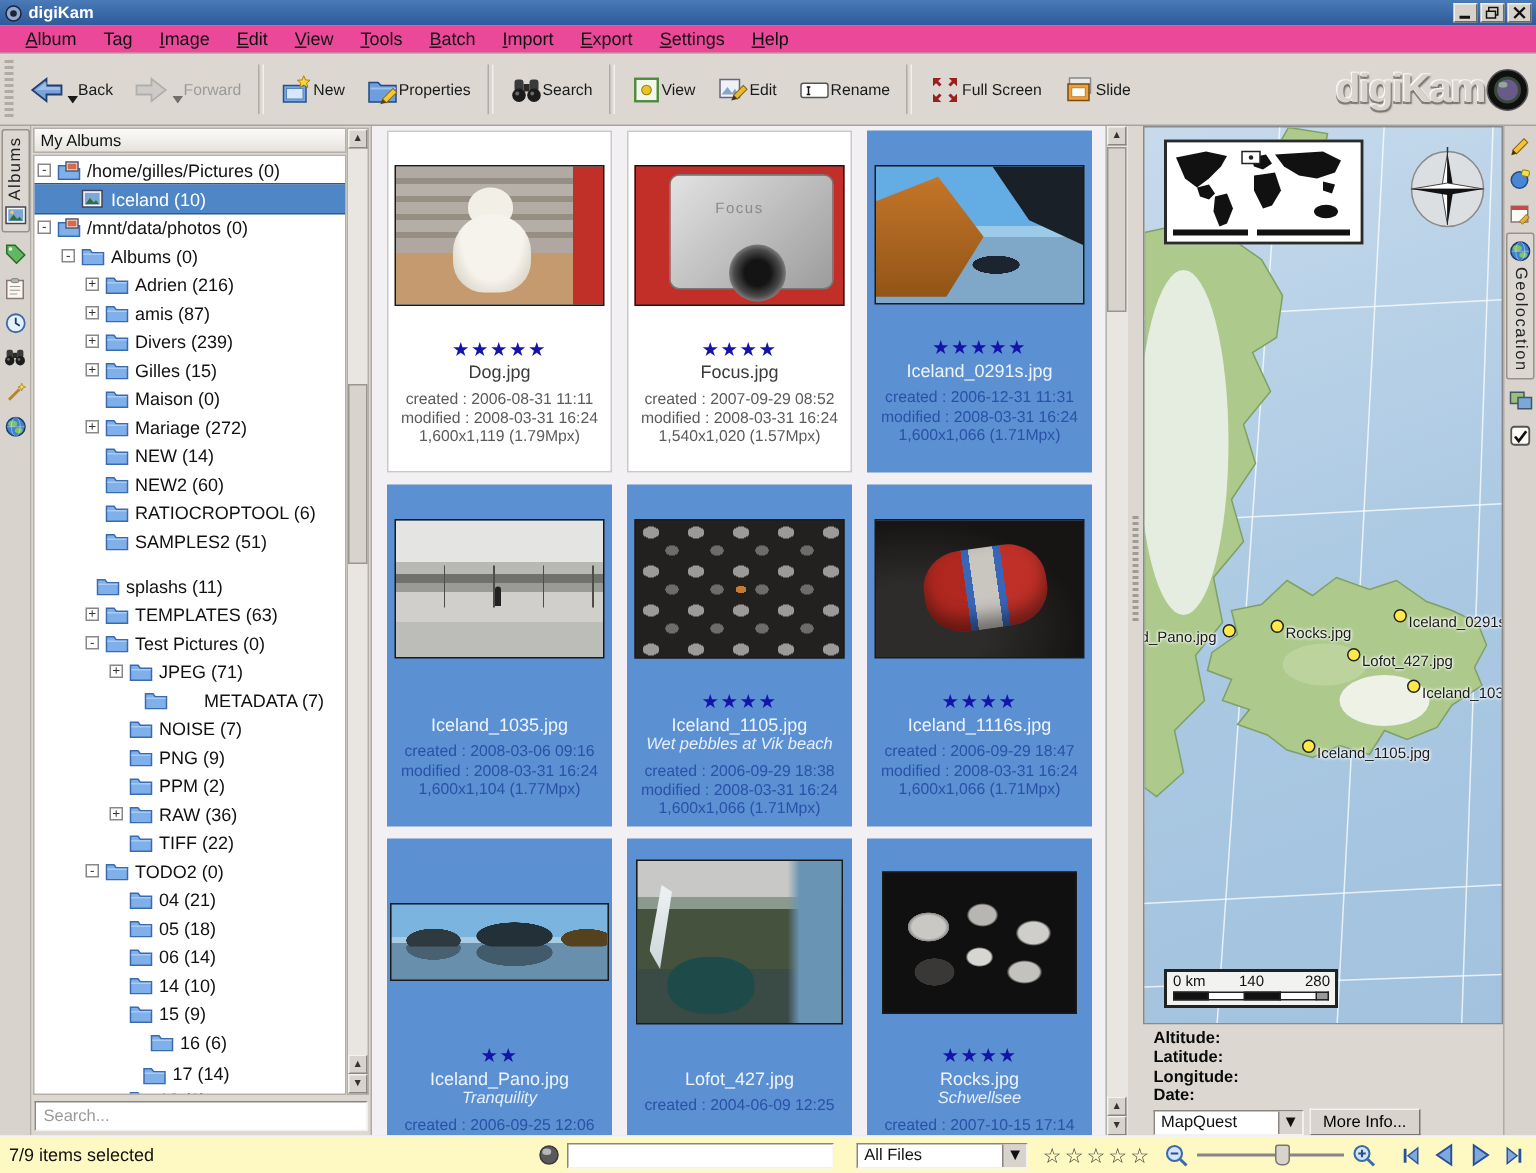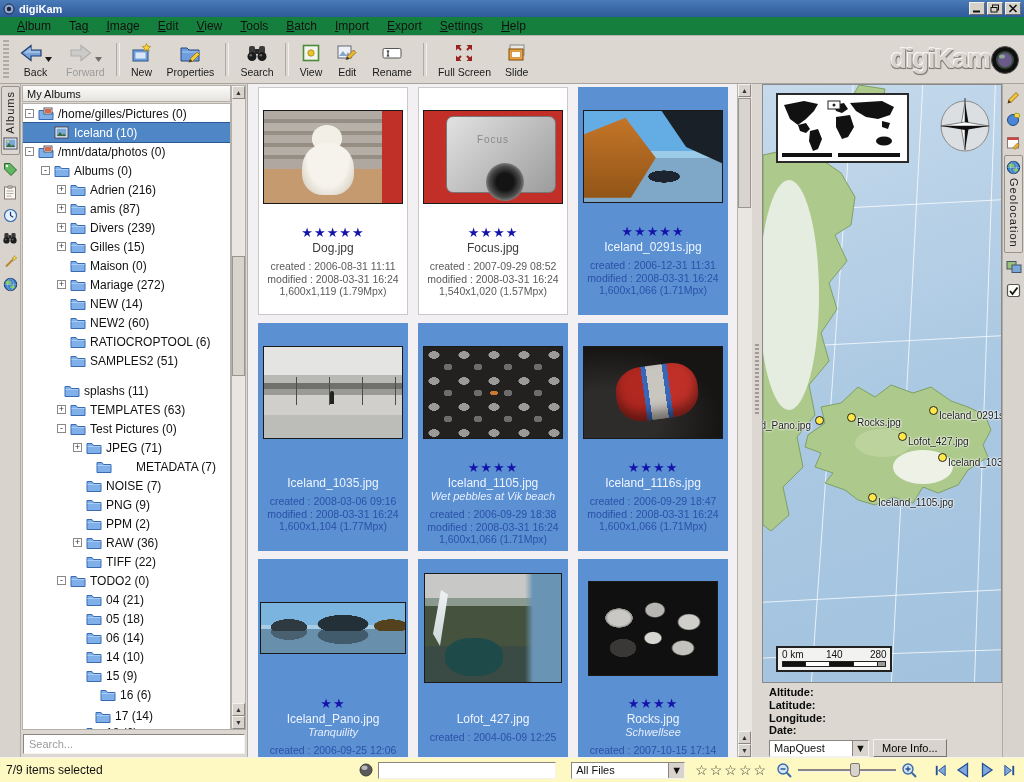--- a/index.html
+++ b/index.html
@@ -5,28 +5,28 @@
   html,body{margin:0;padding:0;background:#888;}
   .window{position:relative;width:1024px;height:782px;background:#dcd8d1;overflow:hidden;
     font-family:"Liberation Sans",sans-serif;color:#111;}
   
   .titlebar{position:absolute;left:0;top:0;width:100%;height:17px;box-sizing:border-box;
     background:linear-gradient(180deg,#4a7ab8,#2d5a9a);display:flex;align-items:center;padding:0 3px;}
   .titlebar .title{font-size:11px;font-weight:bold;color:#fff;margin-left:4px;flex:1;}
   .tb-btn{width:16px;height:13px;background:#d6d2ca;border:1px solid;box-sizing:border-box;
     border-color:#f2f0ec #6a6a6a #6a6a6a #f2f0ec;margin-left:2px;display:flex;align-items:center;justify-content:center;}
   
-  .menubar{position:absolute;top:17px;left:0;width:100%;height:19px;box-sizing:border-box;background:#15803d;
+  .menubar{position:absolute;top:17px;left:0;width:100%;height:19px;box-sizing:border-box;background:#ec4899;
     border-bottom:1px solid #b8b4ad;display:flex;align-items:center;padding-left:8px;font-size:12px;}
   .menu-item{padding:2px 9px;white-space:nowrap;}
   
   .toolbar{position:absolute;top:36px;left:0;width:100%;height:48px;box-sizing:border-box;background:#dcd8d1;
     border-bottom:1px solid #a8a49d;display:flex;align-items:stretch;}
   .tb-handle{width:6px;margin:4px 3px;background:repeating-linear-gradient(180deg,#b0aca5 0 2px,transparent 2px 4px);}
-  .tool-btn{display:flex;flex-direction:column;align-items:center;justify-content:center;padding:2px 7px;
+  .tool-btn{display:flex;flex-direction:row;align-items:center;justify-content:center;padding:2px 7px;
     font-size:10.5px;color:#1a1a1a;}
   .tool-btn.disabled{color:#9a9a9a;}
   .tool-btn.disabled .icon{opacity:.55;filter:grayscale(1);}
   .tb-iconrow{height:24px;display:flex;align-items:center;}
   .tb-iconrow .caret{margin-left:2px;align-self:flex-end;margin-bottom:3px;}
   .tb-label{margin-top:1px;white-space:nowrap;}
   .tool-sep{width:2px;margin:7px 4px;border-left:1px solid #b0aca5;border-right:1px solid #f2f0ec;}
   .logo{margin-left:auto;display:flex;align-items:center;padding-right:4px;}
   .logo-text{font-size:27px;font-weight:bold;color:#d8d4cd;letter-spacing:-1px;
     text-shadow:-1px -1px 0 #f8f6f2,1px 1px 1px #7a766f,1px -1px 0 #efede8,-1px 1px 0 #8a867f;}

